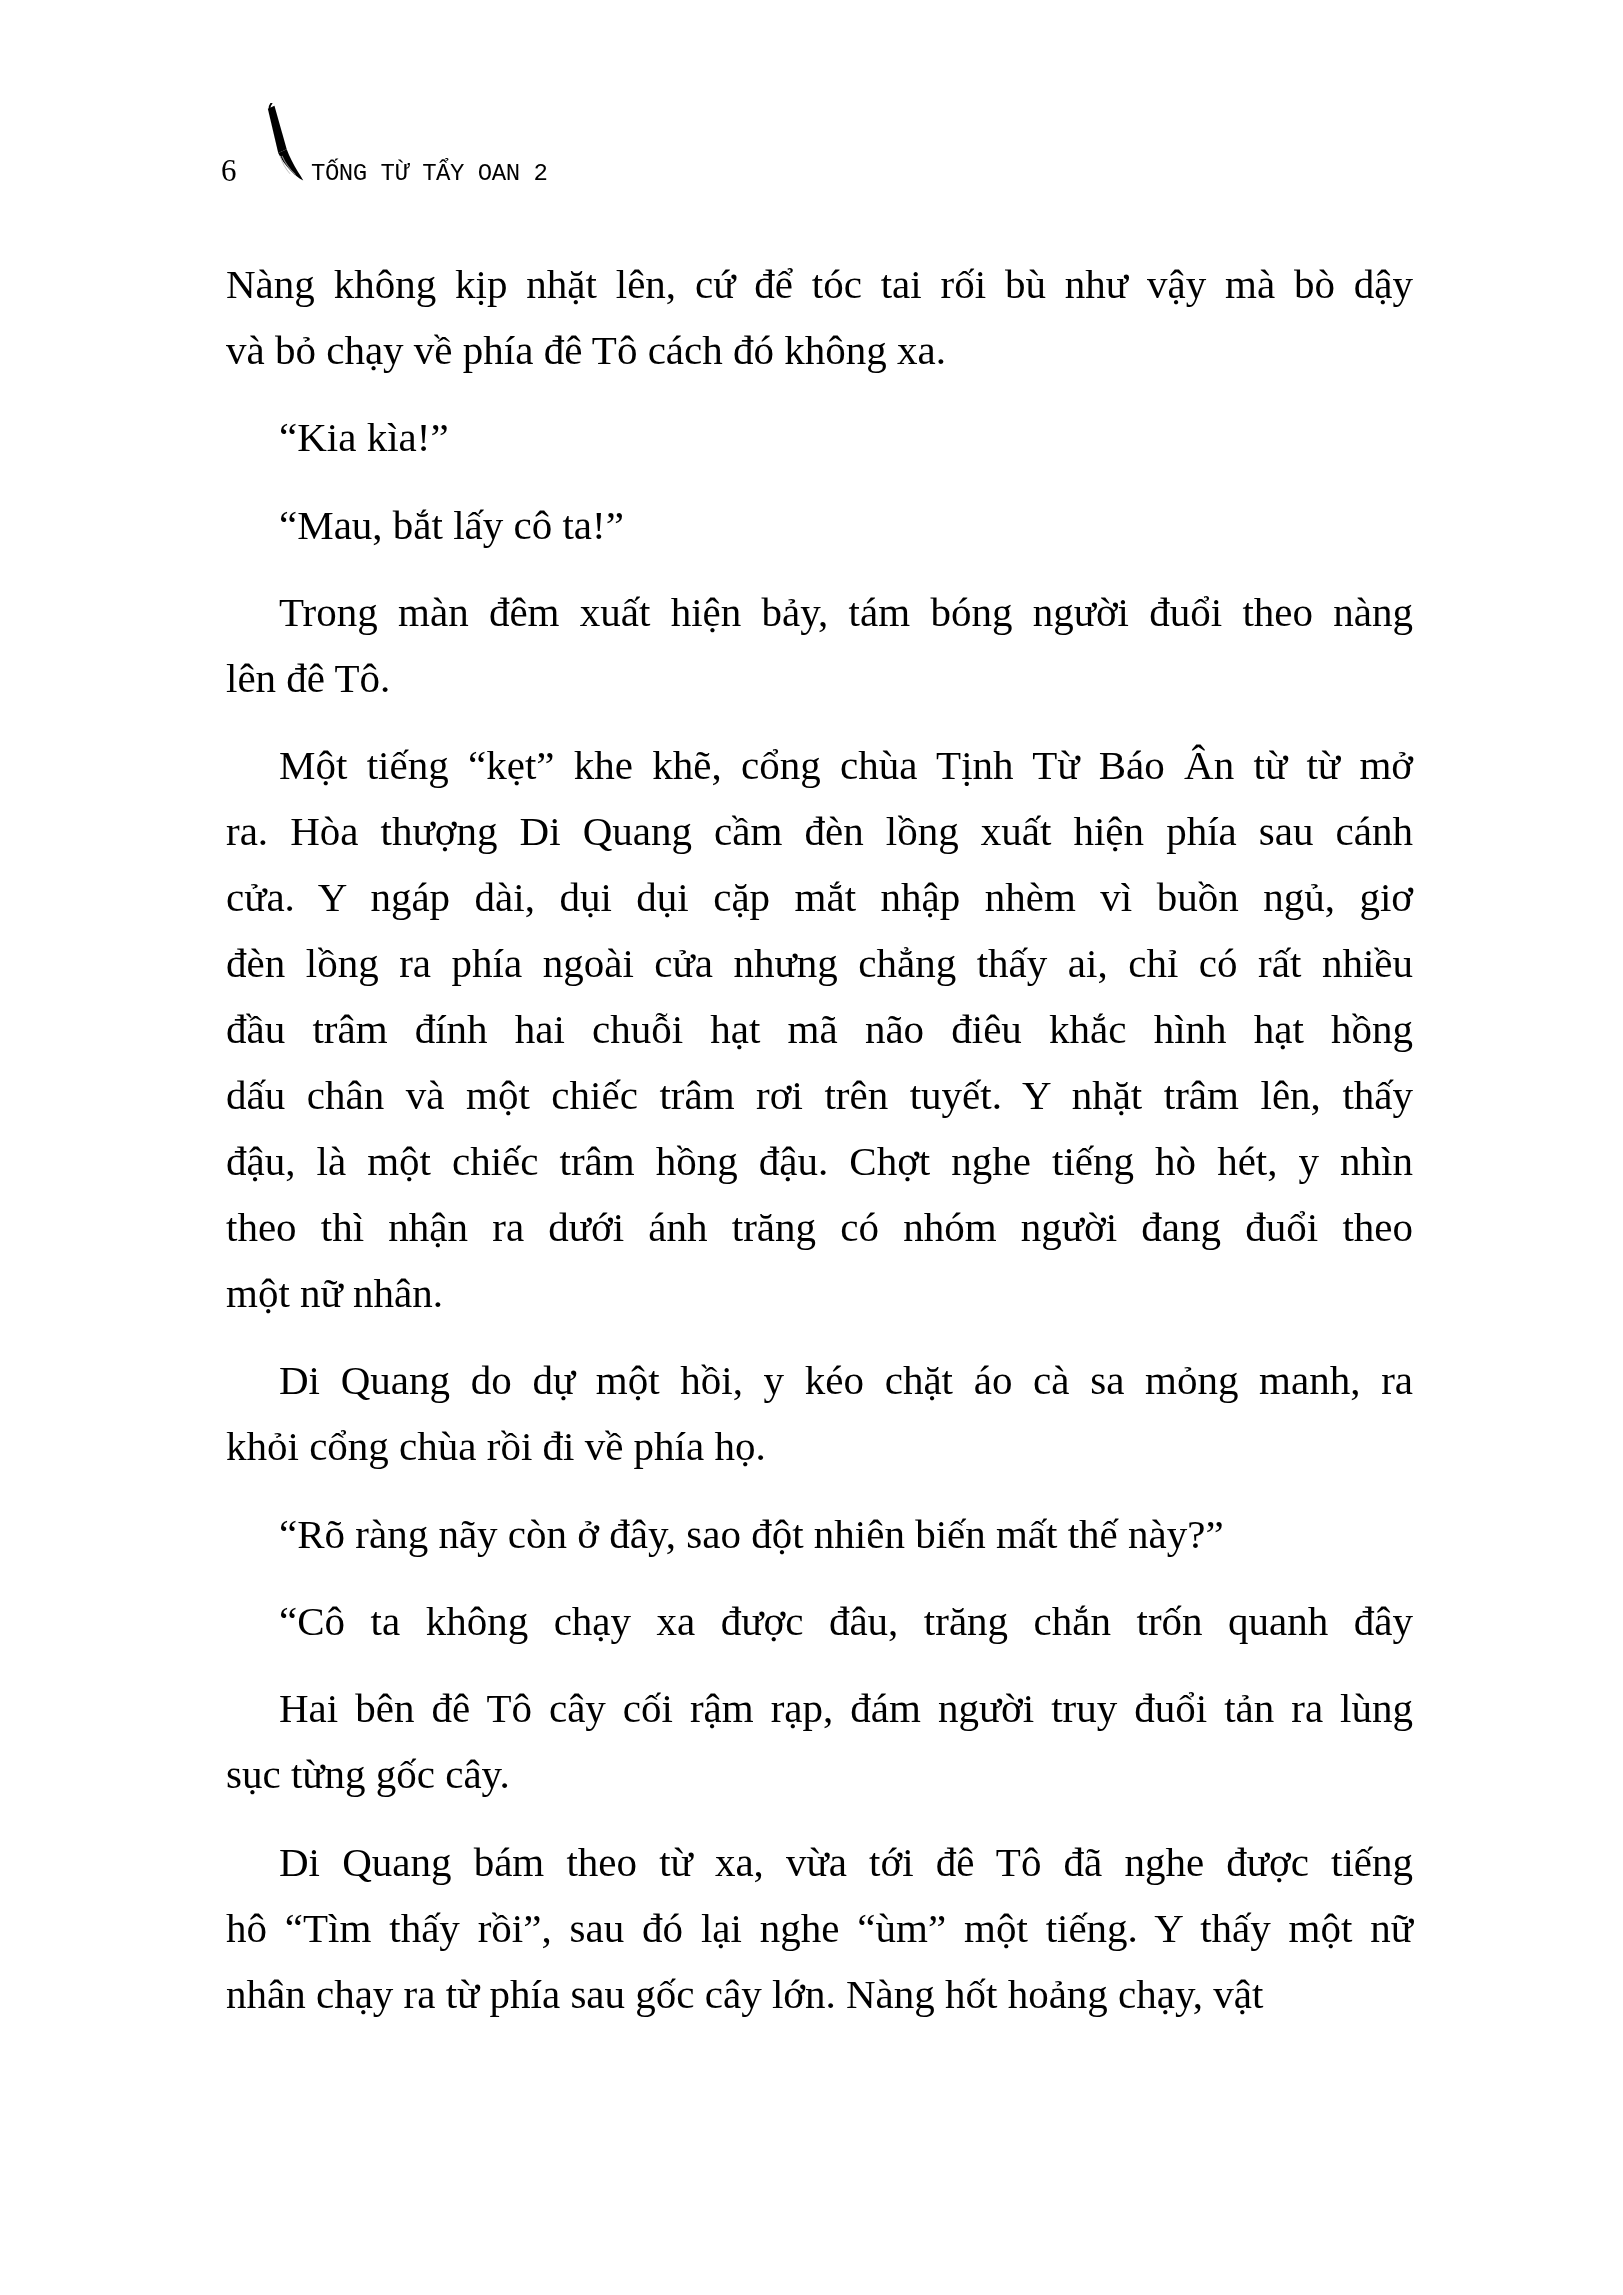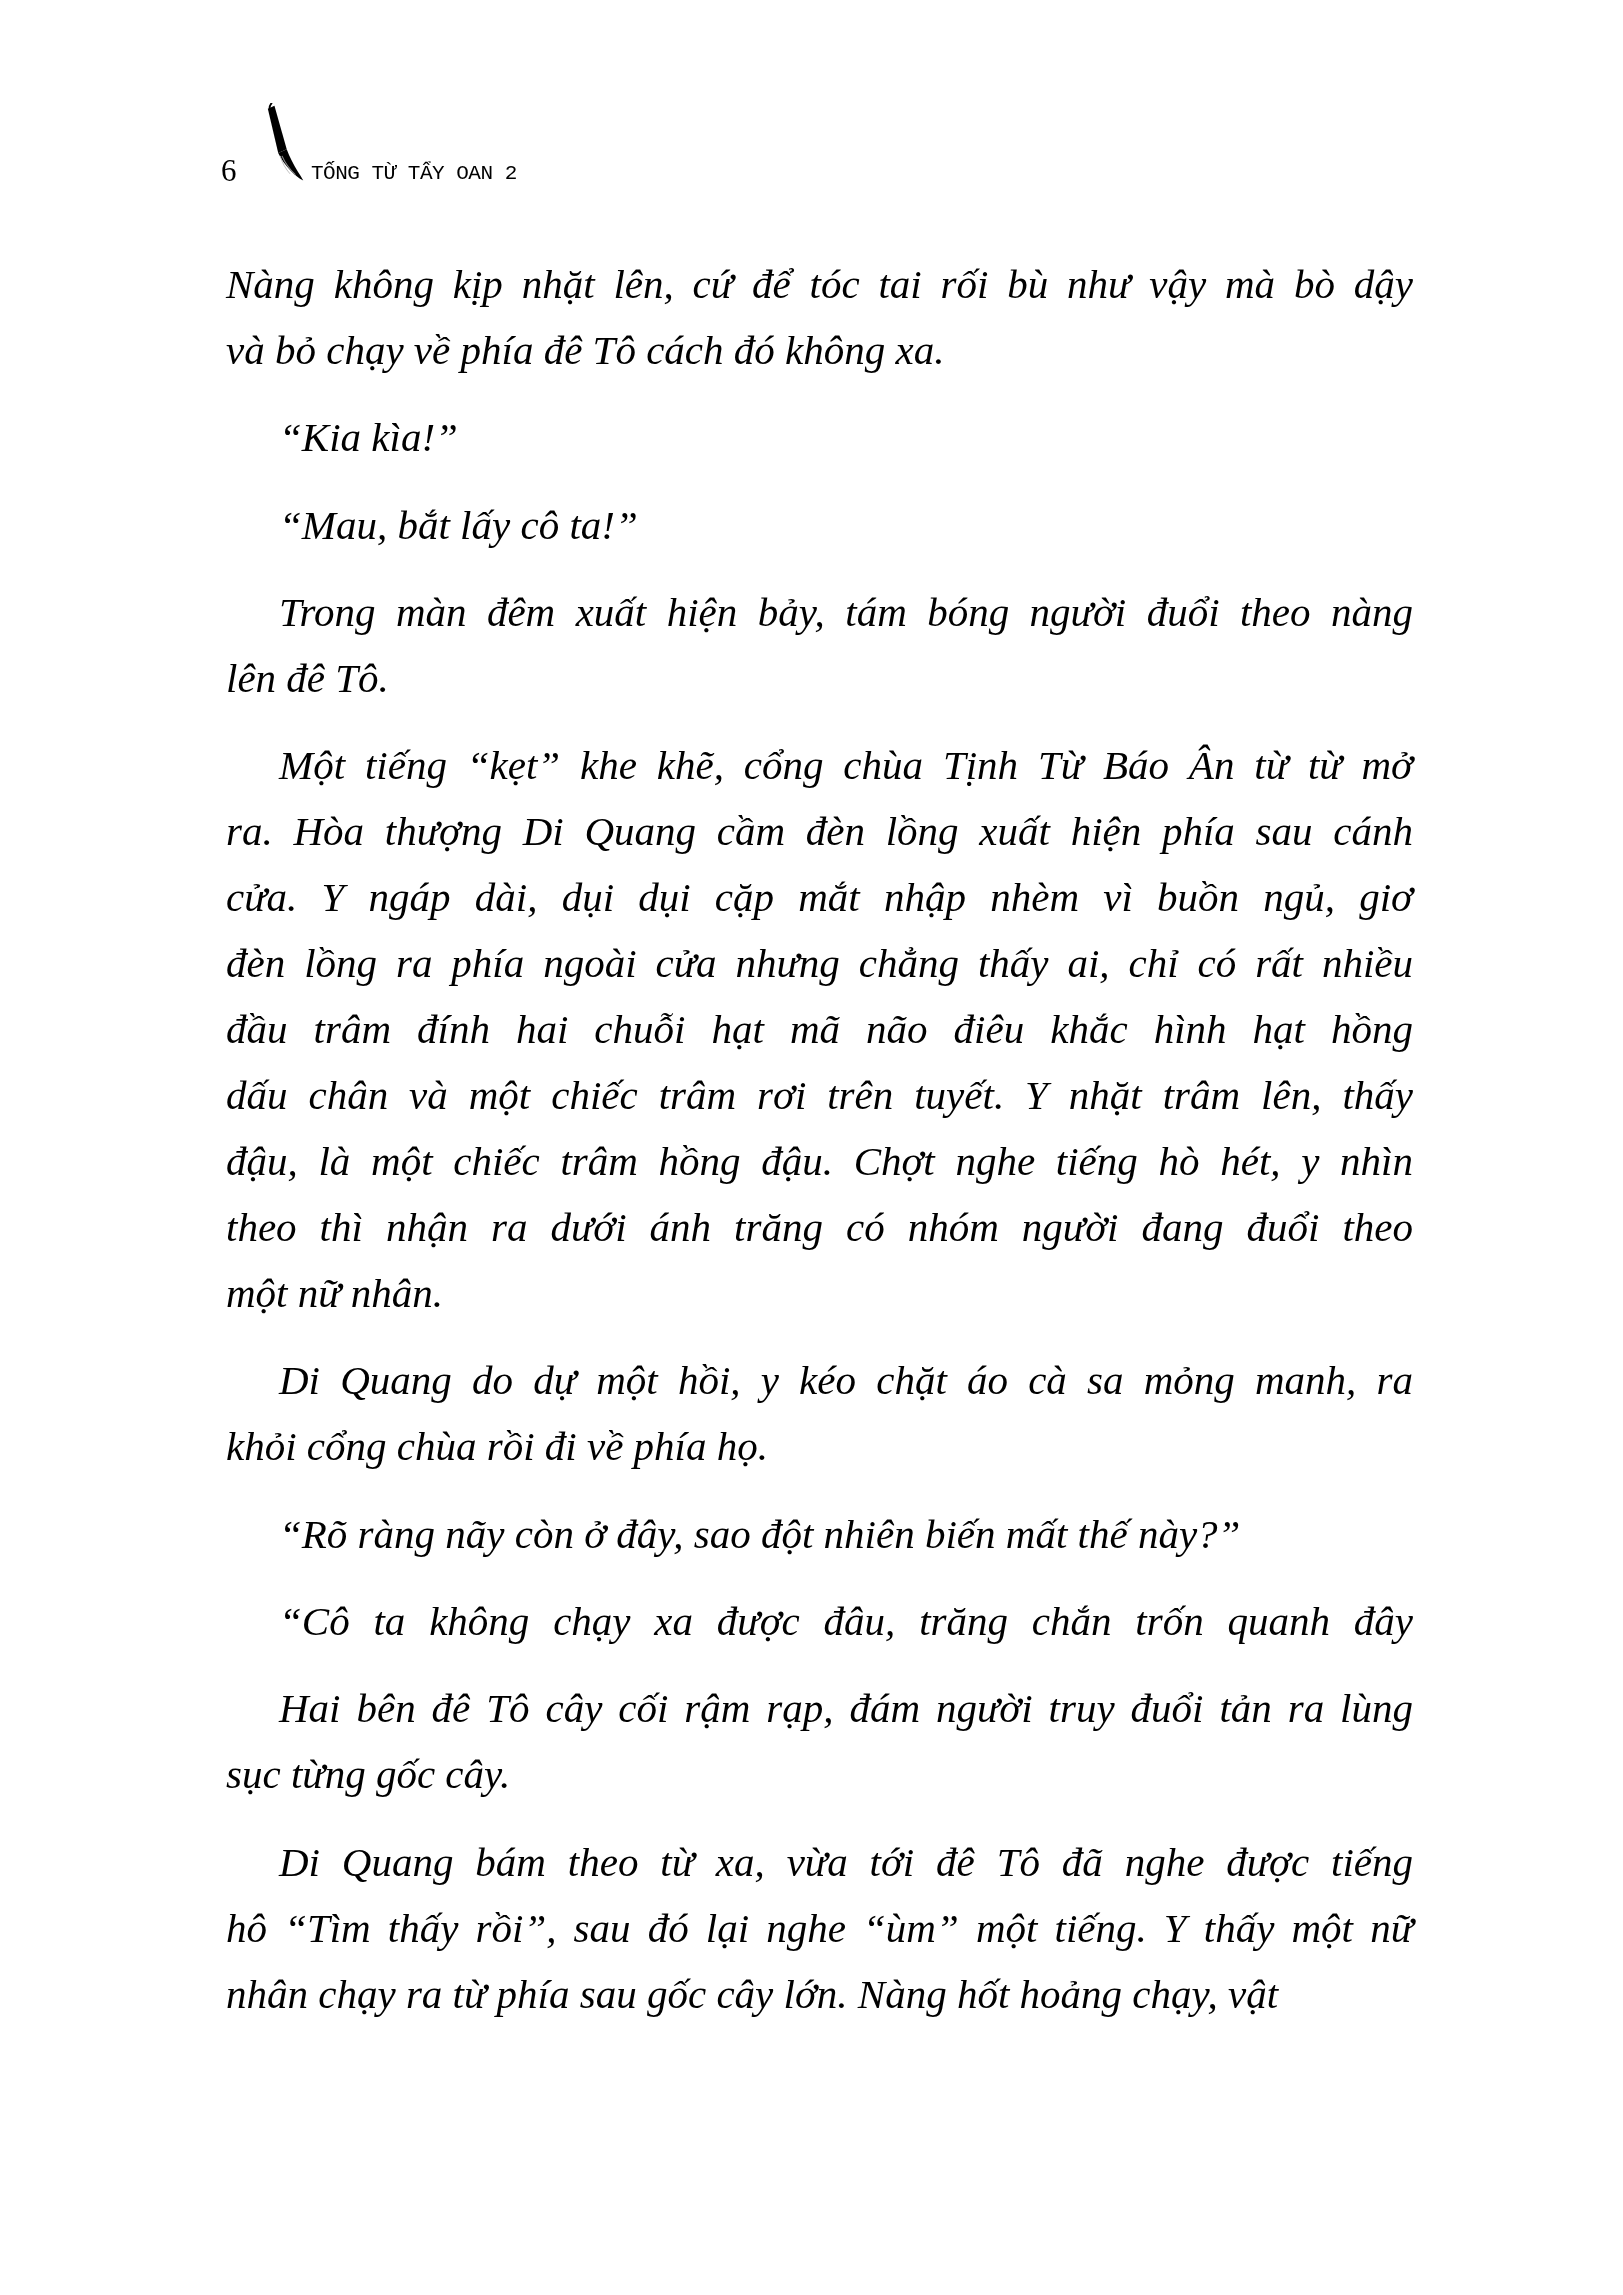--- a/index.html
+++ b/index.html
@@ -31,21 +31,21 @@
     left: 260px;
     top: 103px;
     width: 44px;
     height: 85px;
   }
   #running-title {
     position: absolute;
     left: 311px;
     top: 163px;
     font-family: "Liberation Mono", monospace;
-    font-size: 21px;
+    font-size: 24px;
     line-height: 22px;
     letter-spacing: -0.5px;
     white-space: nowrap;
   }
   
   main#text-column {
     position: absolute;
     left: 226px;
     top: 251px;
     width: 1187px;
@@ -54,21 +54,20 @@
     margin: 0 0 21.3px 0;
     padding: 0;
   }
   .tline {
     font-size: 41px;
     line-height: 66px;
     text-align: justify;
     text-align-last: justify;
     text-justify: inter-word;
     white-space: normal;
-    font-style: italic;
   }
   .tline.lastline {
     text-align-last: left;
   }
   .tline.indent {
     text-indent: 53px;
   }
 </style>
 </head>
 <body>

